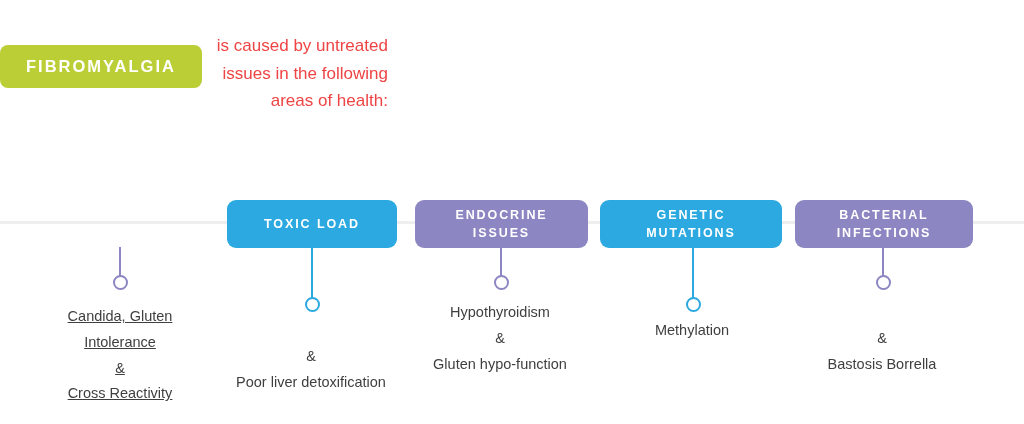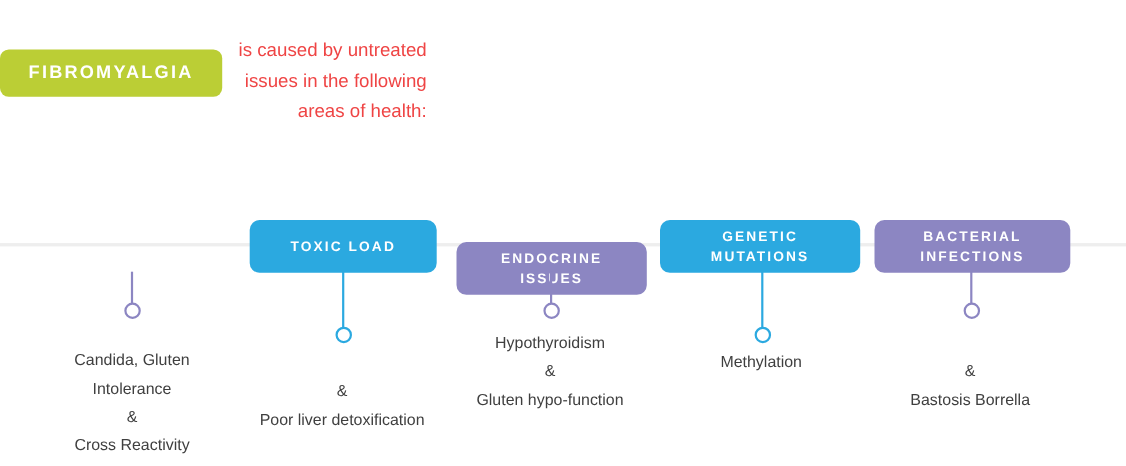--- a/index.html
+++ b/index.html
@@ -124,21 +124,21 @@
 
 <div class="rail"></div>
 
 <div class="cat-row">
 
 
   <div class="cat-box blue" style="left:227px; width:170px;justify-content:center;">
     <span>TOXIC LOAD</span>
   </div>
 
-  <div class="cat-box purple" style="left:415px; width:173px;margin-top:20px;">
+  <div class="cat-box purple" style="left:415px; width:173px;">
     <span>
       <span>ENDOCRINE</span><br>
       <span>ISSUES</span>
     </span>
   </div>
 
   <div class="cat-box purple" style="left:795px; width:178px;">
     <span>
       <span>BACTERIAL</span><br>
       <span>INFECTIONS</span>
@@ -161,21 +161,21 @@
 
 <div class="stem purple" style="left:500px; top:247px; height:30px;"></div>
 <div class="node-circle" style="left:494px; top:275px;"></div>
 
 <div class="stem blue" style="left:692px; top:247px; height:52px;"></div>
 <div class="node-circle blue" style="left:686px; top:297px;"></div>
 
 <div class="stem purple" style="left:882px; top:247px; height:30px;"></div>
 <div class="node-circle" style="left:876px; top:275px;"></div>
 
-<div class="leaf-text" style="left:20px; top:316px; width:200px;">
+<div class="leaf-text" style="left:20px; top:304px; width:200px;text-decoration:underline;">
   <span>Candida, Gluten</span><br>
   <span>Intolerance</span><br>
   <span>&amp;</span><br>
   <span>Cross Reactivity</span>
 </div>
 
 <div class="leaf-text" style="left:206px; top:318px; width:210px;">
   <br>
   <span>&amp;</span><br>
   <span>Poor liver detoxification</span>

